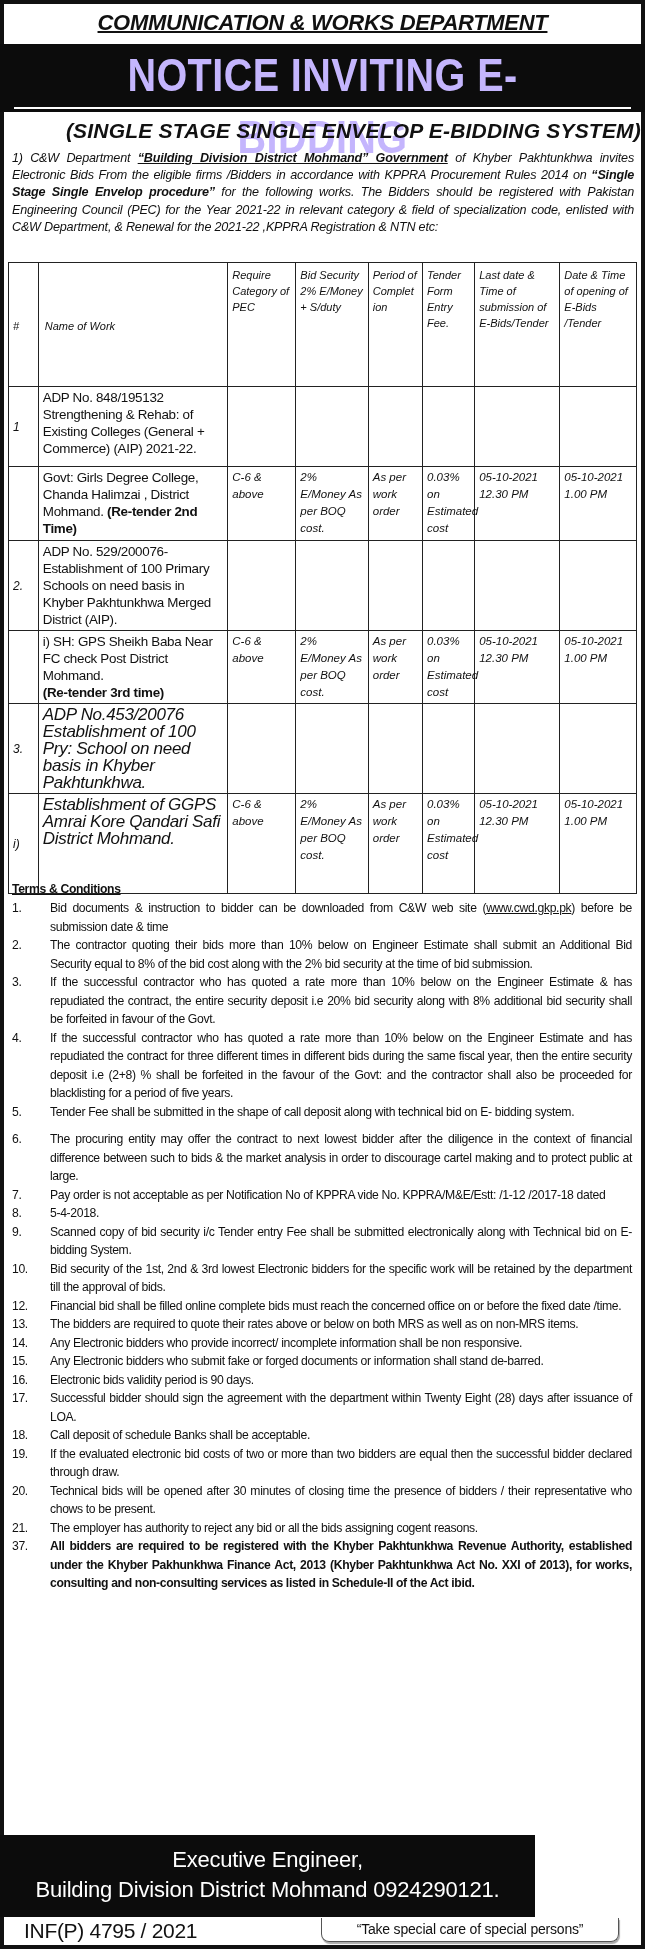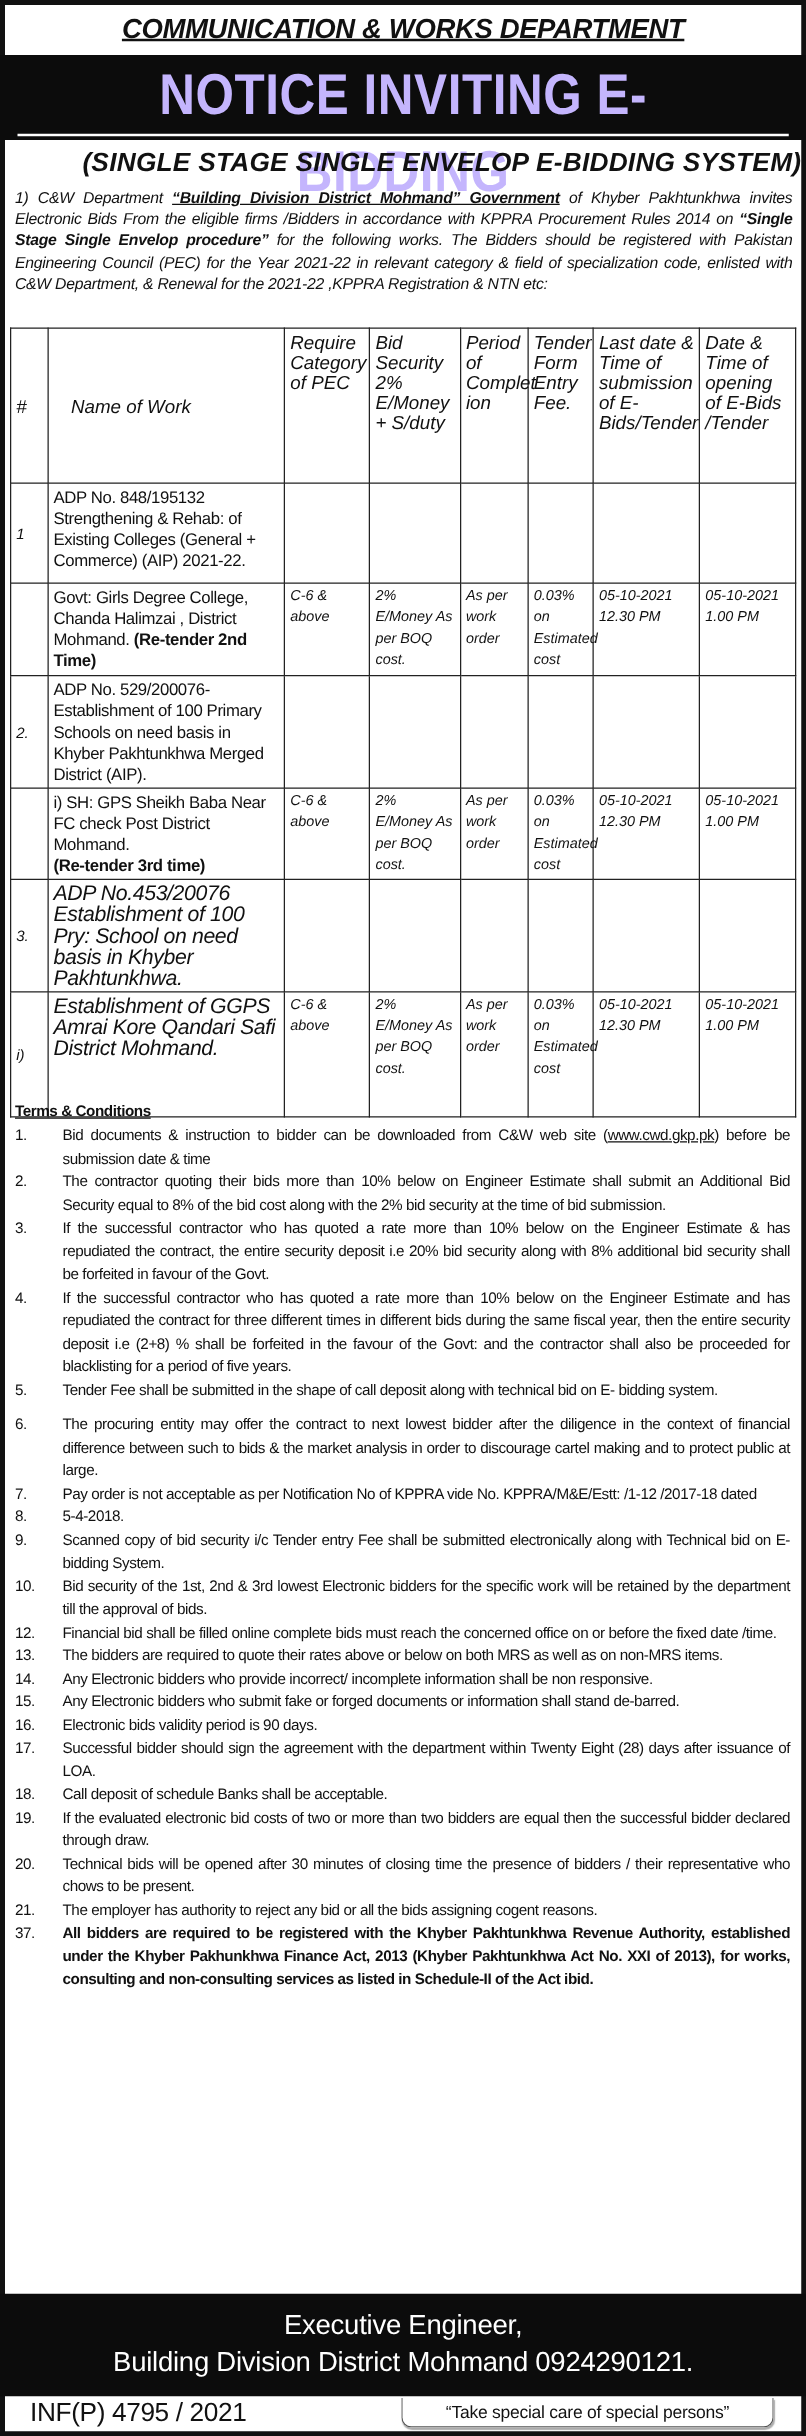--- a/index.html
+++ b/index.html
@@ -47,25 +47,25 @@
 
   table.works {
     position: absolute; left: 8px; top: 262px; width: 629px;
     border-collapse: collapse; table-layout: fixed;
   }
   table.works td, table.works th {
     border: 1.5px solid #222; vertical-align: top;
     padding: 2px 4px; font-weight: normal; text-align: left;
   }
   table.works th {
-    font-family: "Liberation Sans", sans-serif; font-style: italic; font-size: 15px; line-height: 16px;
+    font-family: "Liberation Sans", sans-serif; font-style: italic; font-size: 11px; line-height: 16px;
     height: 124px; padding-top: 4px;
   }
   table.works th.c-num, table.works th.c-name { vertical-align: middle; }
-  table.works th.c-name { padding-left: 18px; }
+  table.works th.c-name { padding-left: 6px; }
   .cell-num { font-style: italic; font-size: 12px; vertical-align: middle !important; }
   .work-name { font-size: 13.4px; line-height: 17px; text-align: justify; letter-spacing: -0.3px; }
   .work-name.it { font-style: italic; font-size: 17px; }
   .work-name b { font-weight: bold; }
   .sm { font-style: italic; font-size: 11.5px; line-height: 17px; }
 
   .terms {
     position: absolute; left: 12px; top: 880px; width: 620px;
     font-family: "Liberation Sans", sans-serif; font-size: 12.2px; letter-spacing: -0.35px;
   }
@@ -75,21 +75,21 @@
   }
   .term { display: flex; line-height: 18.5px; }
   .term .n { width: 38px; flex: none; padding-left: 0; }
   .term .tx { flex: 1; text-align: justify; }
   .term.bold .tx { font-weight: bold; }
   .term .u { text-decoration: underline; }
   .term .ub { text-decoration: underline; font-weight: bold; }
   .gap { height: 9px; }
 
   .sign {
-    position: absolute; left: 0; top: 1835px; width: 645px; height: 82px;
+    position: absolute; left: 0; top: 1835px; width: 535px; height: 82px;
     background: #0c0c0c; color: #fff; text-align: center;
     font-size: 22px; line-height: 30px; padding-top: 10px; letter-spacing: -0.2px;
   }
   .footer {
     position: absolute; left: 4px; top: 1917px; width: 637px; height: 28px;
   }
   .inf {
     position: absolute; left: 20px; top: 0; font-size: 21px; line-height: 28px; letter-spacing: -0.3px;
   }
   .slogan {

